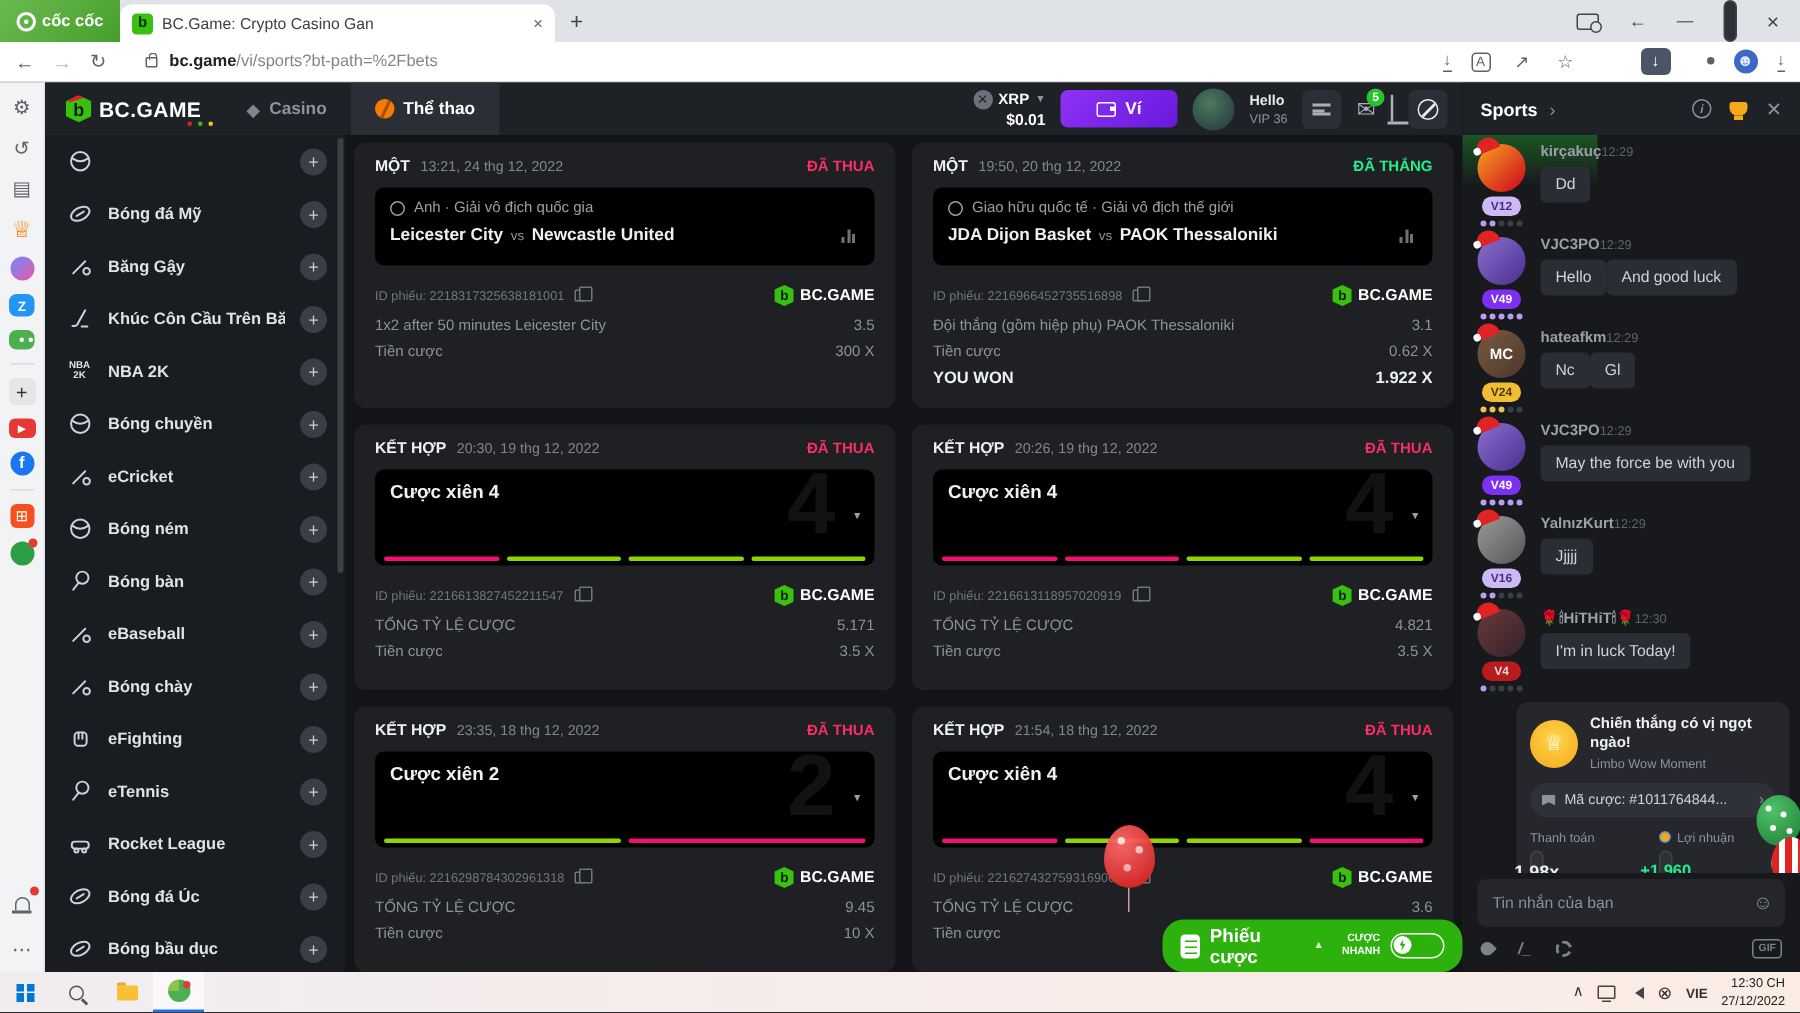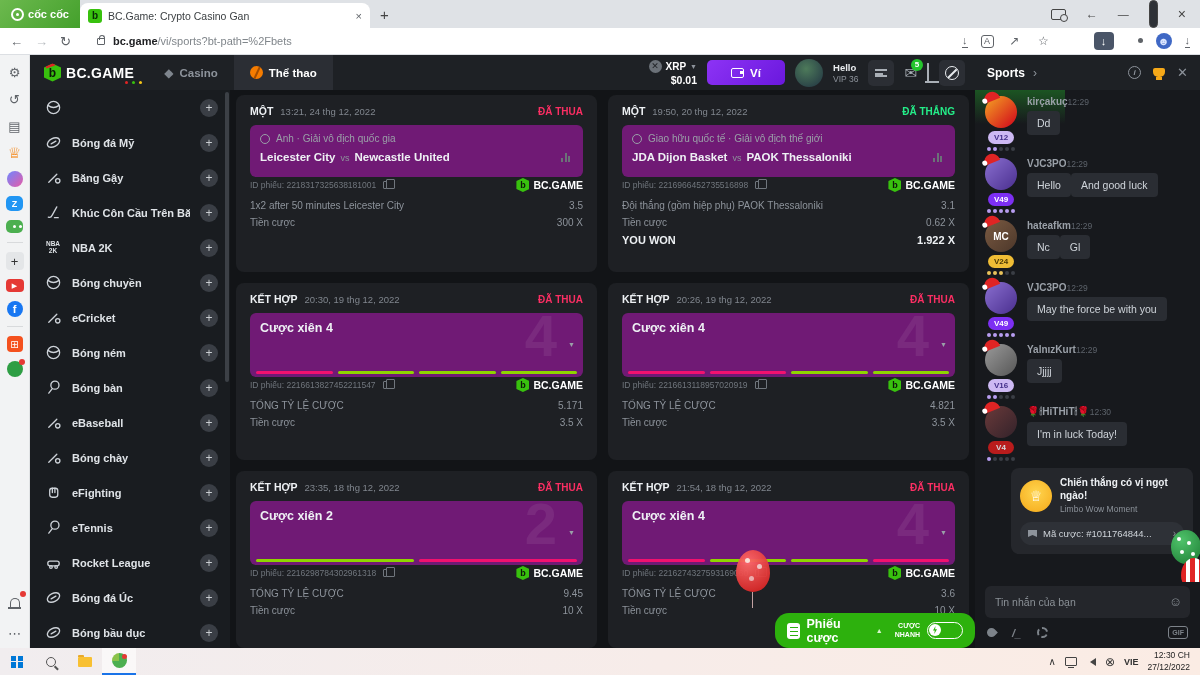--- a/index.html
+++ b/index.html
@@ -103,37 +103,37 @@
 
 
 .main{position:absolute;left:200px;top:35px;width:745px;height:558px;overflow:hidden;padding:5px 6px;display:grid;grid-template-columns:1fr 1fr;gap:11px;grid-auto-rows:177px}
 .card{background:#1e2024;border-radius:8px;padding:10px 14px;overflow:hidden;position:relative}
 .card-head{display:flex;align-items:center;gap:7px;margin-bottom:8px}
 .c-type{color:#eef1f4;font-size:10.5px;font-weight:800}
 .c-time{color:#80868e;font-size:9.5px;flex:1}
 .c-status{font-size:10px;font-weight:800}
 .c-status.lose{color:#fb2e63}
 .c-status.win{color:#24ee89}
-.match{background:#701a75;border-radius:6px;padding:8px 10px;position:relative;min-height:52px}
+.match{background:#000000;border-radius:6px;padding:8px 10px;position:relative;min-height:52px}
 .is-combo .match{height:64px}
 .m-league{display:flex;align-items:center;gap:6px;color:#9aa0a8;font-size:10px}
 .lg-ico{width:10px;height:10px;border:1.3px solid #9aa0a8;border-radius:50%;flex:none}
 .m-teams{display:flex;align-items:baseline;gap:5px;margin-top:7px;color:#eef1f4;font-size:11.5px;font-weight:700}
 .m-teams .vs{color:#8d939b;font-size:9px;font-weight:400}
 .bars-ico{margin-left:auto;align-self:center;width:12px;height:10px;display:flex;align-items:flex-end;gap:1.5px}
 .bars-ico i{width:2px;background:#6b7178}
 .combo-title{color:#eef1f4;font-size:12.5px;font-weight:600}
 .combo-big{position:absolute;right:26px;top:-6px;font-size:58px;font-weight:800;color:rgba(255,255,255,.07);line-height:1}
 .m-caret{position:absolute;right:8px;top:28px;color:#9aa0a8;font-size:7px}
 .segs{position:absolute;left:6px;right:6px;bottom:3px;display:flex;gap:5px}
 .segs i{flex:1;height:3px;border-radius:2px}
 .segs i.win{background:#8fd400}
 .segs i.lose{background:#f2116f}
 .card:not(.is-combo) .combo-title,.card:not(.is-combo) .combo-big,.card:not(.is-combo) .m-caret,.card:not(.is-combo) .segs{display:none}
-.idrow{display:flex;align-items:center;gap:5px;margin-top:1px}
+.idrow{display:flex;align-items:center;gap:5px;margin-top:13px}
 .idtext{color:#70767d;font-size:8.5px}
 .copy-ico{width:7px;height:8px;border:1.2px solid #70767d;border-radius:1px;position:relative;margin-left:2px}
 .copy-ico::after{content:"";position:absolute;left:2px;top:-3px;width:7px;height:8px;border:1.2px solid #70767d;border-radius:1px;background:#1e2024}
 .mini-logo{margin-left:auto;display:flex;align-items:center;gap:4px;color:#fff;font-weight:800;font-size:10.5px}
 .mini-logo .shield{width:13px;height:14px;font-size:9px}
 .rows{margin-top:8px;display:flex;flex-direction:column;gap:6px}
 .brow{display:flex;justify-content:space-between;color:#8d939b;font-size:10px}
 .brow.strong{color:#eef1f4;font-weight:800;font-size:11px}
 .balloon-main{position:absolute;left:706px;top:495px;width:34px;height:42px;background:radial-gradient(circle at 35% 30%,#ff6b6b,#d01818);border-radius:50% 50% 50% 50%/55% 55% 45% 45%;opacity:.95;z-index:4}
 .balloon-main::before{content:"";position:absolute;left:9px;top:8px;width:5px;height:5px;background:rgba(255,255,255,.8);border-radius:50%;box-shadow:12px 6px 0 rgba(255,255,255,.7),4px 18px 0 rgba(255,255,255,.6)}
@@ -936,20 +936,33 @@
             <div>
               <div class="wc-t">Chiến thắng có vị ngọt ngào!</div>
               <div class="wc-s">Limbo Wow Moment</div>
             </div>
           </div>
           <div class="wc-pill">
             <span class="tick-i"></span>
             <span>Mã cược: #1011764844...</span>
             <span class="chev">›</span>
           </div>
+          <div class="wc-stats">
+            <div class="wc-col">
+              <div class="wc-lab">Thanh toán</div>
+              <div class="wc-box">1.98x</div>
+            </div>
+            <div class="wc-col">
+              <div class="wc-lab">
+                  <span class="coin"></span>
+                  <span>Lợi nhuận</span>
+                </div>
+              <div class="wc-box profit">+1.960</div>
+            </div>
+          </div>
 
           <span class="bl bl-g"></span>
           <span class="bl bl-r"></span>
 
         </div>
       </div>
       <div class="chat-bottom">
         <input class="chat-input" placeholder="Tin nhắn của bạn" style="">
         <span class="smiley">☺</span>
         <div class="ci-row">

